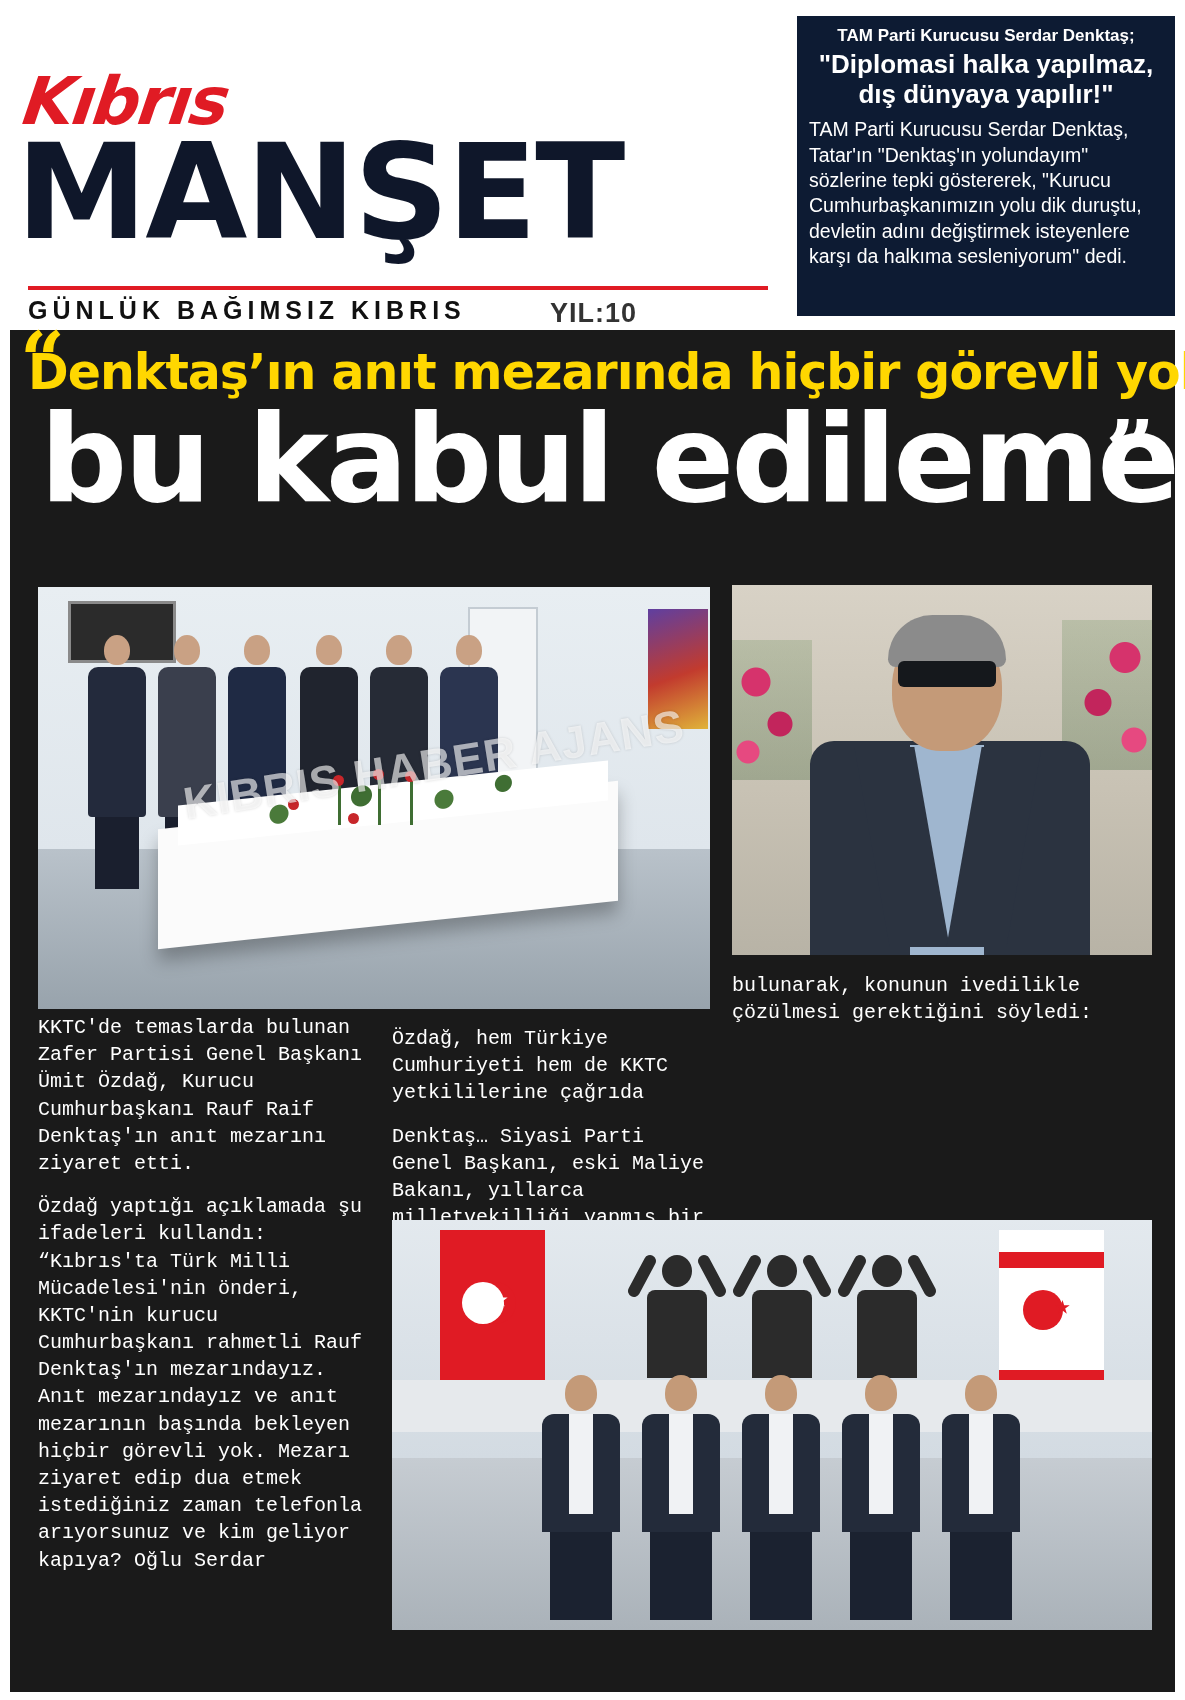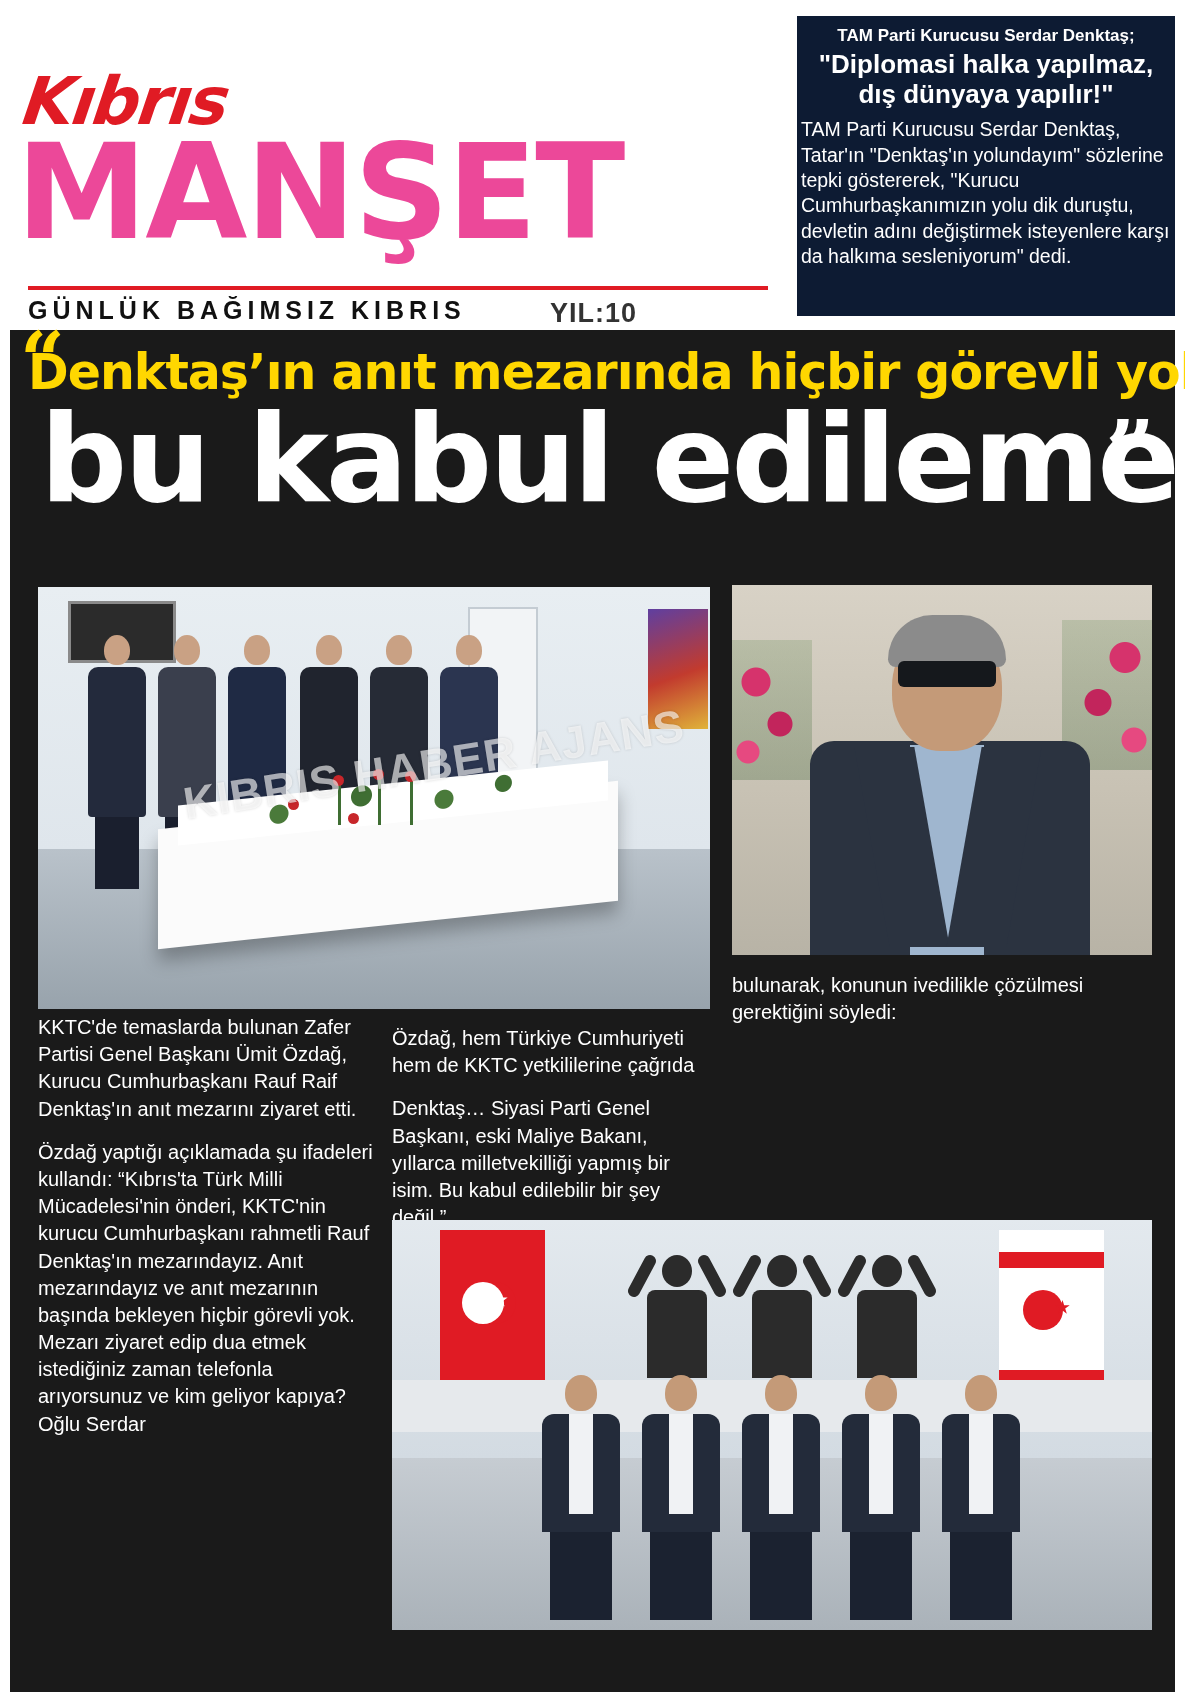--- a/index.html
+++ b/index.html
@@ -63,21 +63,21 @@
     letter-spacing: -2px;
     transform: skewX(-8deg);
     font-family: "DejaVu Sans", sans-serif;
   }
   .logo-manset {
     position: absolute;
     left: 6px; top: 118px;
     font-size: 132px;
     line-height: 132px;
     font-weight: bold;
-    color: #ec4899;
+    color: #0f172a;
     letter-spacing: -2px;
     font-family: "DejaVu Sans", sans-serif;
   }
   .logo-rule {
     position: absolute;
     left: 18px; top: 278px;
     width: 740px; height: 4px;
     background: #e01b24;
   }
   .logo-sub {
@@ -97,21 +97,21 @@
     letter-spacing: 1px;
   }
 
   
   .topbox {
     position: absolute;
     right: 10px; top: 16px;
     width: 378px; height: 300px;
     background: #0d1b33;
     color: #ffffff;
-    padding: 10px 4px;
+    padding: 10px 12px;
   }
   .topbox-kicker {
     font-size: 17px;
     font-weight: bold;
     text-align: center;
     margin-bottom: 4px;
   }
   .topbox-quote {
     font-size: 26px;
     font-weight: bold;
@@ -255,21 +255,21 @@
     text-shadow: 0 0 3px rgba(0,0,0,.15);
   }
 
   
   .col {
     position: absolute;
     color: #ffffff;
     font-size: 20px;
     line-height: 1.36;
   }
-  .col p { margin-bottom: 16px; }
+  .col p { margin-bottom: 16px; font-family: Liberation Mono, monospace; }
   .col1 { left: 28px; top: 684px; width: 335px; }
   .col2 { left: 382px; top: 695px; width: 320px; }
   .col3 { left: 722px; top: 642px; width: 420px; }
 
   
   .photo3 {
     position: absolute;
     left: 382px; top: 890px;
     width: 760px; height: 410px;
     overflow: hidden;

